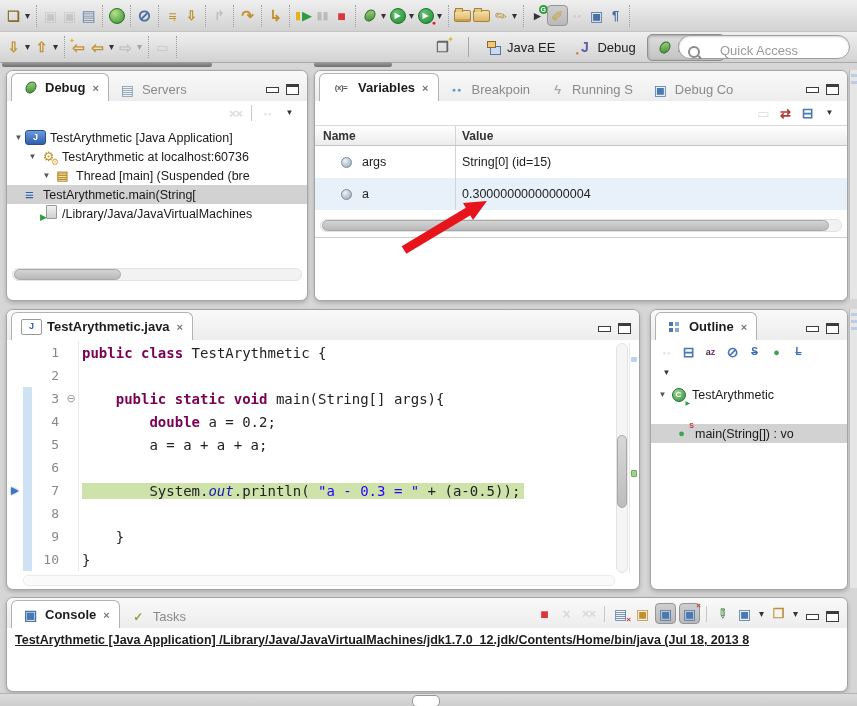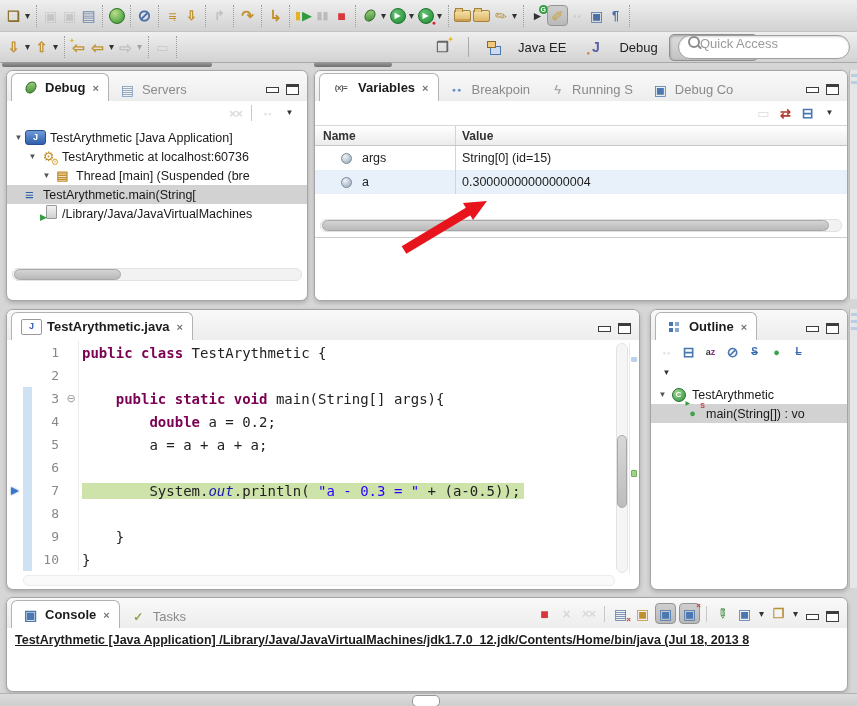--- a/index.html
+++ b/index.html
@@ -59,32 +59,32 @@
   .ic-import-file::before{content:"⇩";color:#c2912f;font-weight:bold;font-size:14px}
   .ic-export-file::before{content:"⇧";color:#c2912f;font-weight:bold;font-size:14px}
   .ic-back-star::before,.ic-back::before{content:"⇦";color:#c2912f;font-weight:bold;font-size:15px}
   .ic-back-star::after{content:"✦";color:#e0b42a;font-size:7px;position:absolute;top:-1px;left:0}
   .ic-forward::before{content:"⇨";font-weight:bold;font-size:15px;color:#888}
   .ic-pin-editor::before{content:"▭";color:#999}
 
   
   #pbar{position:absolute;left:424px;top:2px;height:26px;display:flex;align-items:center;gap:2px}
   .psep{width:1px;height:20px;background:#a9a9a9;margin:0 5px}
-  .pbtn{display:flex;align-items:center;gap:14px;padding:3px 8px;border:1px solid transparent;
+  .pbtn{display:flex;align-items:center;gap:3px;padding:3px 8px;border:1px solid transparent;
         background:transparent;font-family:inherit;font-size:13px;color:#222;border-radius:5px}
   .pbtn.active{border:1px solid #8f8f8f;background:linear-gradient(#dedede,#c3c3c3);
         box-shadow:inset 0 1px 3px rgba(0,0,0,.3)}
   .ic-open-perspective::before{content:"❒";color:#666;font-size:14px;font-weight:bold}
   .ic-open-perspective::after{content:"✦";color:#e0b42a;font-size:8px;position:absolute;top:-2px;right:-2px}
   .ic-javaee::before{content:"";width:7px;height:5px;background:#f0c97a;border:1px solid #8a6a2a;
         margin:-6px 6px 0 0;box-shadow:4px 6px 0 0 #cdd9ec,4px 6px 0 1px #4a78b0}
   .ic-java::before{content:"J";color:#5b5ea6;font-weight:bold;font-size:14px}
   .ic-java::after{content:"●";color:#cf7f3f;font-size:6px;position:absolute;left:0;bottom:1px}
   #qa{position:absolute;right:7px;top:3px;width:152px;height:22px;border:1px solid #9f9f9f;border-radius:12px;
-      background:#fff;display:flex;align-items:flex-start;padding:0 9px;gap:0;
+      background:#fff;display:flex;align-items:flex-end;padding:0 9px;gap:20px;
       box-shadow:inset 0 1px 2px rgba(0,0,0,.15)}
   .mag{width:8px;height:8px;border:2px solid #8b8b8b;border-radius:50%;position:relative;flex:none}
   .mag::after{content:"";position:absolute;width:5px;height:2px;background:#8b8b8b;
       transform:rotate(45deg);right:-4px;bottom:-2px;border-radius:1px}
   #qa .qatext{color:#9a9a9a;font-size:13px}
 
   
   .panel{position:absolute;background:#fff;border:1px solid #a5a5a5;border-radius:7px;
          box-shadow:0 2px 4px rgba(0,0,0,.2);overflow:hidden}
   #debugPanel{left:6px;top:70px;width:300px;height:229px}
@@ -165,21 +165,21 @@
 
   
   .hscroll{position:absolute;left:5px;right:5px;height:11px;border-radius:6px;background:#f2f2f2;
            border:1px solid #e2e2e2}
   .hhandle{position:absolute;top:0;bottom:0;background:linear-gradient(#d4d4d4,#b9b9b9);
            border:1px solid #a8a8a8;border-radius:6px}
 
   
   .vheader{display:flex;height:19px;font-weight:bold;color:#333;font-size:12px;
            background:linear-gradient(#ffffff,#ececec);border-top:1px solid #d8d8d8;border-bottom:1px solid #c6c6c6}
-  .vrow{display:flex;height:24px;align-items:center;font-size:12.5px}
+  .vrow{display:flex;height:32px;align-items:center;font-size:12.5px}
   .vrow.hl{background:#e8f1fa}
   .vname{width:140px;flex:none;display:flex;align-items:center;gap:6px;padding-left:8px;box-sizing:border-box;height:100%}
   .vrow .vname{padding-left:22px}
   .vval{flex:1;border-left:1px solid #d4d4d4;padding-left:6px;height:100%;display:flex;align-items:center;white-space:nowrap;overflow:hidden}
   .ic-var-circle::before{content:"";width:9px;height:9px;border-radius:50%;
       background:radial-gradient(circle at 35% 30%,#eef3f8,#93a3b5);border:1px solid #7b8a9c}
   .vsepline{position:absolute;left:0;right:0;height:1px;background:#cfcfcf}
 
   
   #codeLines{position:absolute;top:31px;left:0;right:24px;bottom:12px;overflow:hidden}
@@ -574,21 +574,21 @@
     </div>
   <div class="viewbar" id="outlineToolbar2" style="justify-content:flex-start;padding-left:6px;height:18px">
       <span class="ti ic-view-menu"></span>
     </div>
   <div class="treebody" id="outlineTree">
       <div class="trow" style="padding-left: 5px;">
         <span class="twisty">▼</span>
         <span class="ti ic-class-run"></span>
         <span>TestArythmetic</span>
       </div>
-      <div class="trow sel" style="padding-left: 19px;">
+      <div class="trow sel" style="padding-left: 8px; margin-top: 20px;">
         <span class="tspacer"></span>
         <span class="ti ic-method-static"></span>
         <span>main(String[]) : vo</span>
       </div>
     </div>
 </div>
 
 <div id="trim1" class="trim">
     <i></i>
     <i></i>

